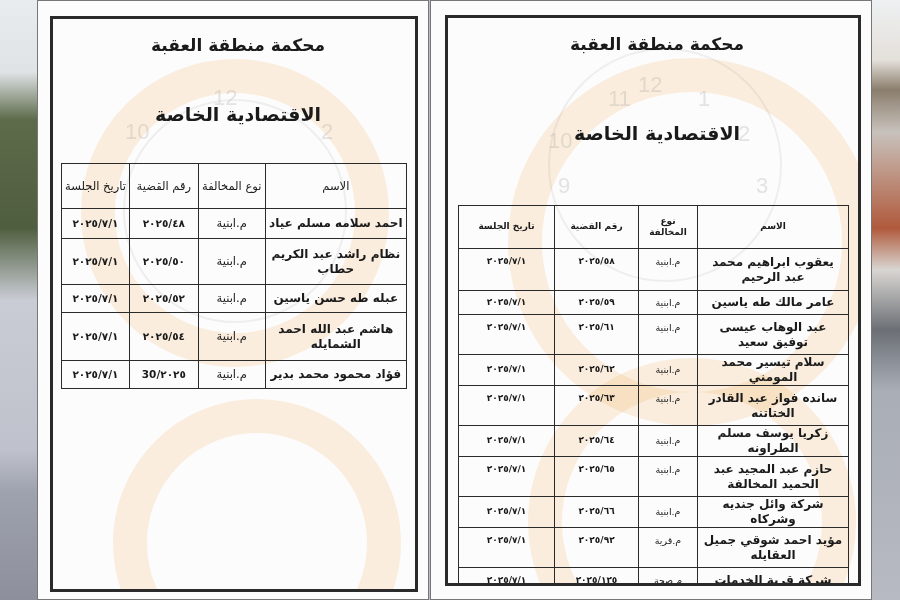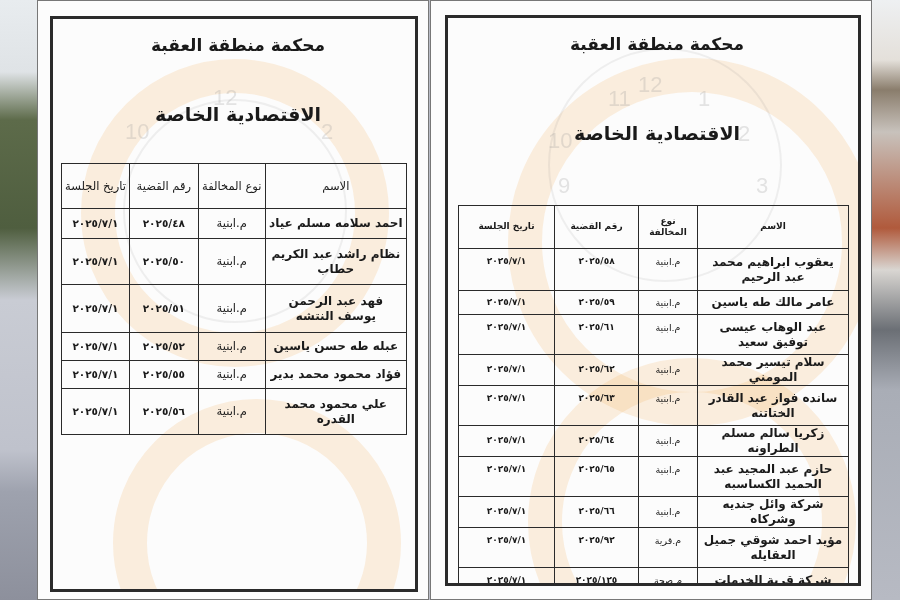--- a/index.html
+++ b/index.html
@@ -110,42 +110,36 @@
         <td class="type">م.ابنية</td>
         <td class="num">٢٠٢٥/٤٨</td>
         <td class="date">٢٠٢٥/٧/١</td>
       </tr>
       <tr style="height:46px">
         <td class="name">نظام راشد عبد الكريم حطاب</td>
         <td class="type">م.ابنية</td>
         <td class="num">٢٠٢٥/٥٠</td>
         <td class="date">٢٠٢٥/٧/١</td>
       </tr>
-      <tr style="height:48px">
-        <td class="name">فهد عبد الرحمن يوسف النتشه</td>
-        <td class="type">م.ابنية</td>
-        <td class="num">٢٠٢٥/٥١</td>
-        <td class="date">٢٠٢٥/٧/١</td>
-      </tr>
       <tr style="height:28px">
         <td class="name">عبله طه حسن ياسين</td>
         <td class="type">م.ابنية</td>
         <td class="num">٢٠٢٥/٥٢</td>
         <td class="date">٢٠٢٥/٧/١</td>
       </tr>
+      <tr style="height:48px">
+        <td class="name">هاشم عبد الله احمد الشمايله</td>
+        <td class="type">م.ابنية</td>
+        <td class="num">٢٠٢٥/٥٤</td>
+        <td class="date">٢٠٢٥/٧/١</td>
+      </tr>
       <tr style="height:28px">
         <td class="name">فؤاد محمود محمد بدير</td>
         <td class="type">م.ابنية</td>
-        <td class="num">٢٠٢٥/٥٥</td>
-        <td class="date">٢٠٢٥/٧/١</td>
-      </tr>
-      <tr style="height:46px">
-        <td class="name">علي محمود محمد القدره</td>
-        <td class="type">م.ابنية</td>
-        <td class="num">٢٠٢٥/٥٦</td>
+        <td class="num">٢٠٢٥/30</td>
         <td class="date">٢٠٢٥/٧/١</td>
       </tr>
     </tbody>
       </table>
   </div>
 </div>
 
 <div class="card right">
   <div class="frame">
     <div class="wm" style="left:60px;top:40px;width:300px;height:300px;"></div>
@@ -200,27 +194,27 @@
         <td class="num">٢٠٢٥/٦٢</td>
         <td class="date">٢٠٢٥/٧/١</td>
       </tr>
       <tr style="height:40px">
         <td class="name">سانده فواز عبد القادر الختاتنه</td>
         <td class="type top">م.ابنية</td>
         <td class="num top">٢٠٢٥/٦٣</td>
         <td class="date top">٢٠٢٥/٧/١</td>
       </tr>
       <tr style="height:24px">
-        <td class="name">زكريا سالم مسلم الطراونه</td>
+        <td class="name">زكريا يوسف مسلم الطراونه</td>
         <td class="type">م.ابنية</td>
         <td class="num">٢٠٢٥/٦٤</td>
         <td class="date">٢٠٢٥/٧/١</td>
       </tr>
       <tr style="height:40px">
-        <td class="name">حازم عبد المجيد عبد الحميد الكساسبه</td>
+        <td class="name">حازم عبد المجيد عبد الحميد المخالفة</td>
         <td class="type top">م.ابنية</td>
         <td class="num top">٢٠٢٥/٦٥</td>
         <td class="date top">٢٠٢٥/٧/١</td>
       </tr>
       <tr style="height:24px">
         <td class="name">شركة وائل جنديه وشركاه</td>
         <td class="type">م.ابنية</td>
         <td class="num">٢٠٢٥/٦٦</td>
         <td class="date">٢٠٢٥/٧/١</td>
       </tr>

